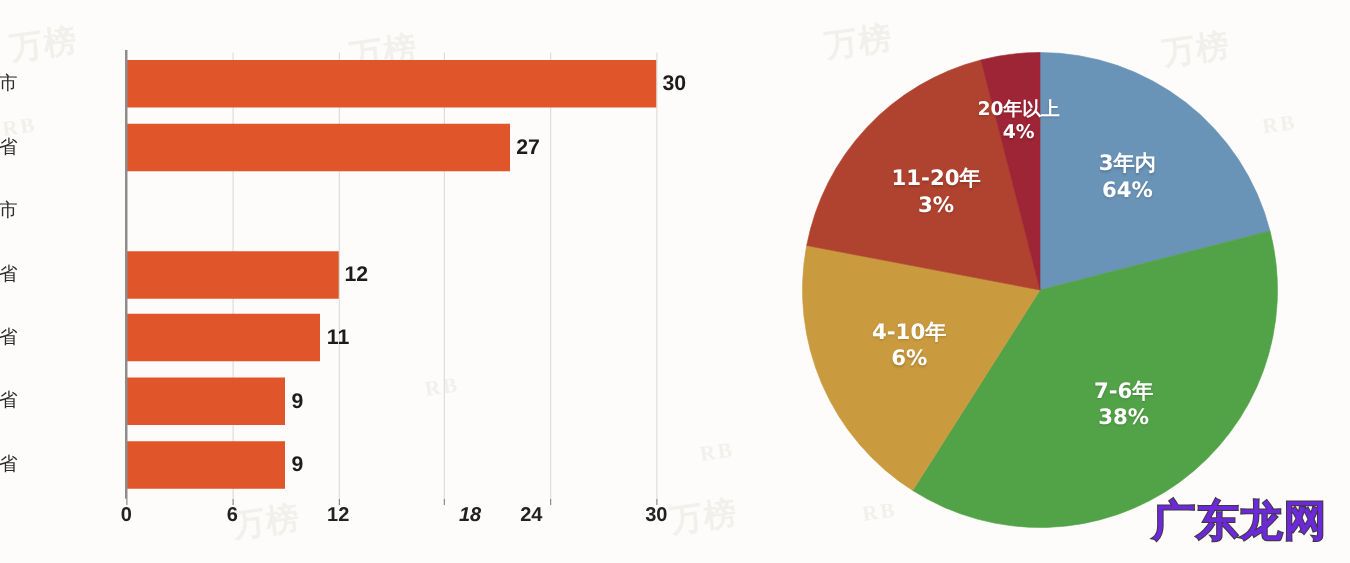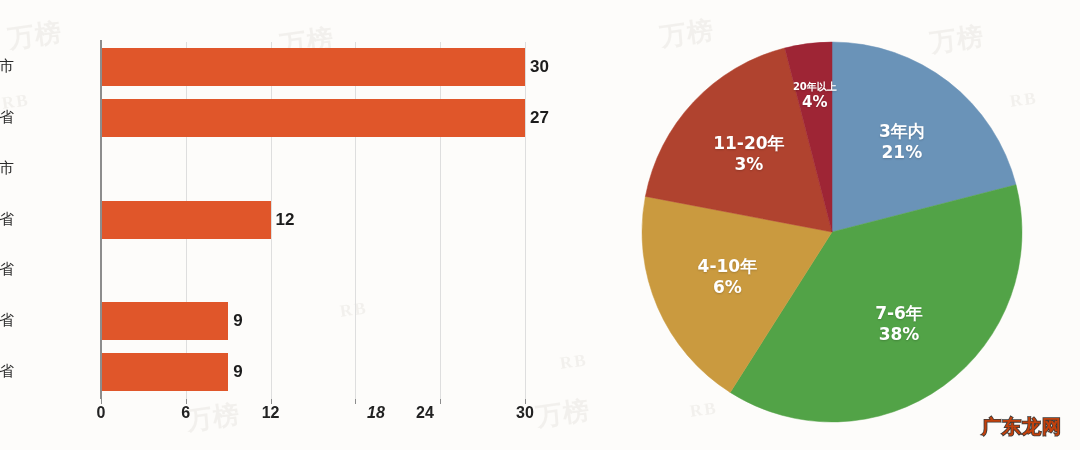--- a/index.html
+++ b/index.html
@@ -146,32 +146,32 @@
     font-weight: bold;
     text-align: center;
     line-height: 1.22;
     white-space: nowrap;
     transform: translate(-50%, -50%);
     text-shadow: 0 1px 2px rgba(0,0,0,0.18);
     font-family: "DejaVu Sans", "Liberation Sans", sans-serif;
   }
   .pie-label .pl-name { display: block; font-size: 17px; }
   .pie-label .pl-pct  { display: block; font-size: 17px; }
-  .pie-label.sm .pl-name { font-size: 10px; }
+  .pie-label.sm .pl-name { font-size: 15px; }
   .pie-label.sm .pl-pct  { font-size: 15px; }
 
   
   #corner-watermark {
     position: absolute;
     right: 18px;
     bottom: 10px;
     z-index: 9;
-    font-size: 19px;
-    font-weight: bold;
-    color: #c2410c;
+    font-size: 34px;
+    font-weight: bold;
+    color: #6d28d9;
     letter-spacing: 1px;
     -webkit-text-stroke: 1.6px #3a3a3a;
     paint-order: stroke fill;
     font-family: "DejaVu Sans", "Liberation Sans", sans-serif;
     white-space: nowrap;
   }
 </style>
 </head>
 <body>
 
@@ -199,27 +199,31 @@
         <div class="gridline" style="left: 355.4px;"></div>
         <div class="gridline" style="left: 440.2px;"></div>
         <div class="gridline" style="left: 525px;"></div>
       </div>
     <div class="bar-axis-line"></div>
     <div class="bar-plot" id="bar-plot">
         <div class="bar-row" style="top: 6.35714px; width: 424px;">
           <div class="bar-rect" style="background: rgb(224, 86, 42);"></div>
           <span class="bar-value">30</span>
         </div>
-        <div class="bar-row" style="top: 57.0714px; width: 424px;">
+        <div class="bar-row" style="top: 57.0714px; width: 307px;">
           <div class="bar-rect" style="background: rgb(224, 86, 42);"></div>
           <span class="bar-value">27</span>
         </div>
         <div class="bar-row" style="top: 158.5px; width: 169.6px;">
           <div class="bar-rect" style="background: rgb(224, 86, 42);"></div>
           <span class="bar-value">12</span>
+        </div>
+        <div class="bar-row" style="top: 209.214px; width: 155.467px;">
+          <div class="bar-rect" style="background: rgb(224, 86, 42);"></div>
+          <span class="bar-value">11</span>
         </div>
         <div class="bar-row" style="top: 259.929px; width: 127.2px;">
           <div class="bar-rect" style="background: rgb(224, 86, 42);"></div>
           <span class="bar-value">9</span>
         </div>
         <div class="bar-row" style="top: 310.643px; width: 127.2px;">
           <div class="bar-rect" style="background: rgb(224, 86, 42);"></div>
           <span class="bar-value">9</span>
         </div>
       </div>
@@ -252,21 +256,21 @@
     <svg id="pie-svg" width="400" height="430" viewBox="0 0 400 430">
         <path d="M 192 222 L 192.00 32.00 A 190 190 0 0 1 376.03 174.75 Z" fill="#6a93b8" stroke="#6a93b8" stroke-width="0.5"></path>
         <path d="M 192 222 L 376.03 174.75 A 190 190 0 0 1 90.19 382.42 Z" fill="#52a347" stroke="#52a347" stroke-width="0.5"></path>
         <path d="M 192 222 L 90.19 382.42 A 190 190 0 0 1 5.37 186.40 Z" fill="#ca9a3f" stroke="#ca9a3f" stroke-width="0.5"></path>
         <path d="M 192 222 L 5.37 186.40 A 190 190 0 0 1 144.75 37.97 Z" fill="#b0432f" stroke="#b0432f" stroke-width="0.5"></path>
         <path d="M 192 222 L 144.75 37.97 A 190 190 0 0 1 192.00 32.00 Z" fill="#9e2535" stroke="#9e2535" stroke-width="0.5"></path>
       </svg>
     <div id="pie-labels">
         <div class="pie-label" style="left: 261.871px; top: 131.922px;">
           <span class="pl-name">3年内</span>
-          <span class="pl-pct">21%</span>
+          <span class="pl-pct">64%</span>
         </div>
         <div class="pie-label" style="left: 259.008px; top: 314.228px;">
           <span class="pl-name">7-6年</span>
           <span class="pl-pct">38%</span>
         </div>
         <div class="pie-label" style="left: 87.376px; top: 267.275px;">
           <span class="pl-name">4-10年</span>
           <span class="pl-pct">6%</span>
         </div>
         <div class="pie-label" style="left: 108.898px; top: 143.962px;">

